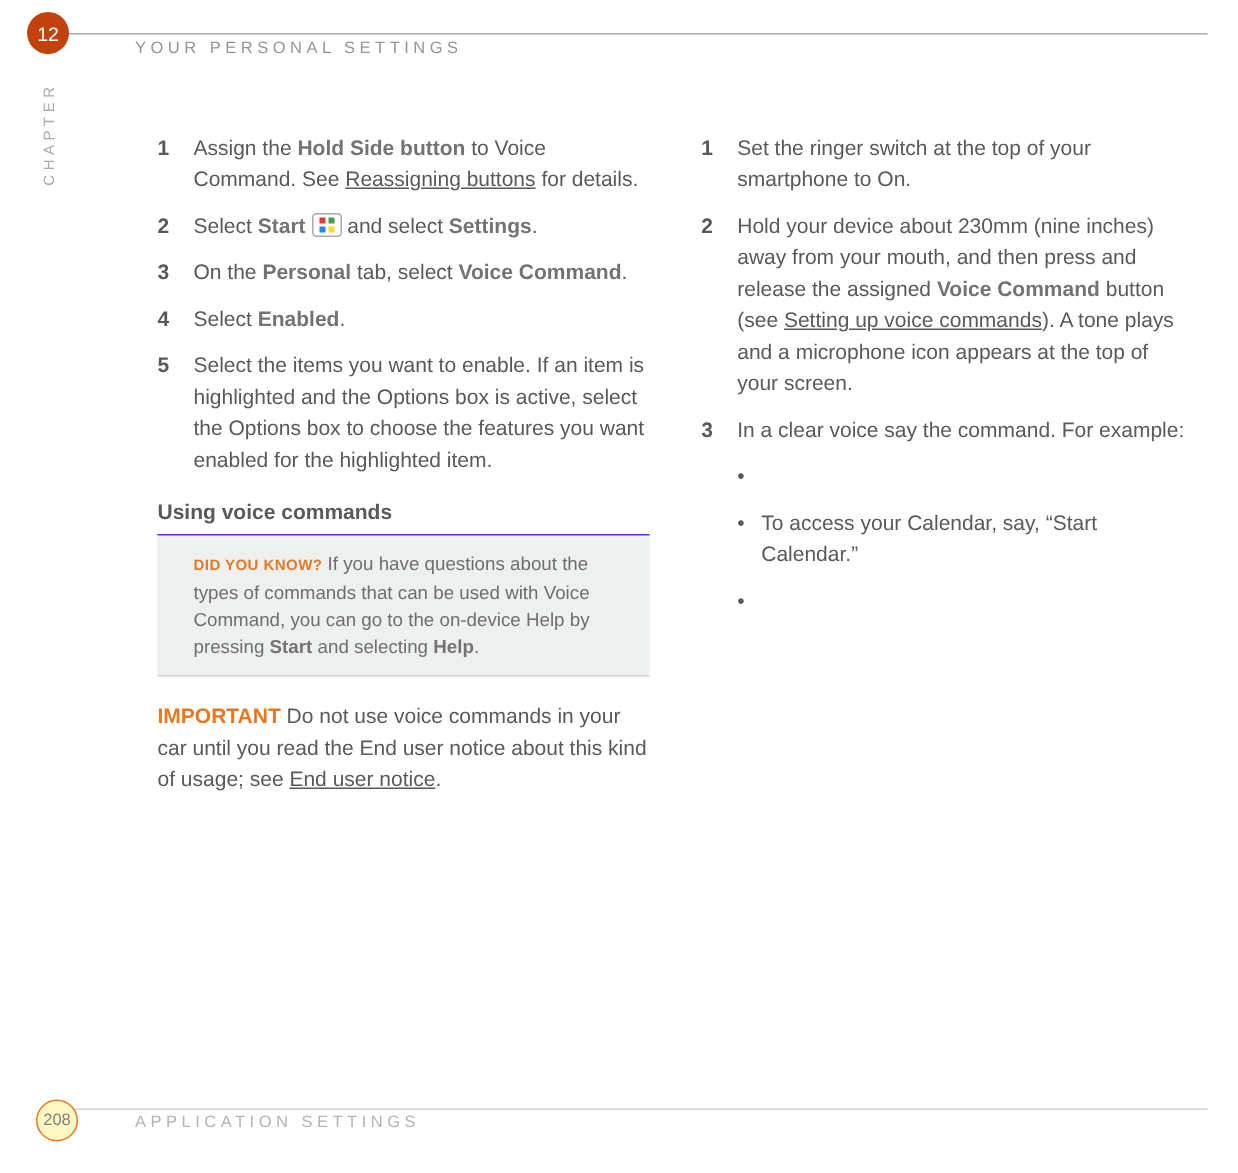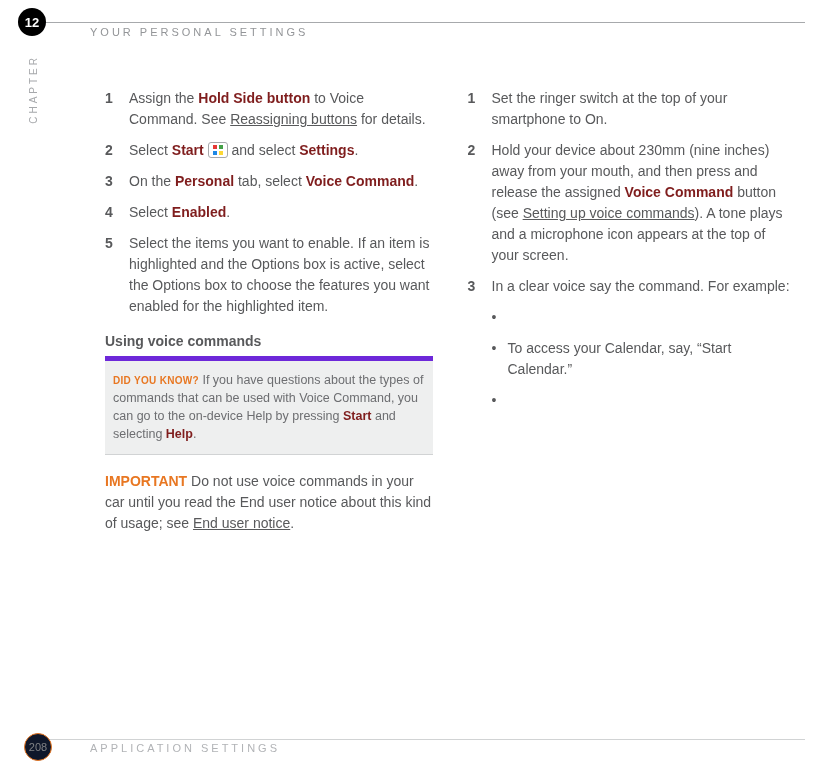--- a/index.html
+++ b/index.html
@@ -15,28 +15,28 @@
       color: #58595b;
       position: relative;
       overflow: hidden;
     }
     .chapter-badge {
       position: absolute;
       top: 8px;
       left: 18px;
       width: 28px;
       height: 28px;
-      background: #000000;
+      background: #c2410c;
       border-radius: 50%;
       display: flex;
       align-items: center;
       justify-content: center;
       color: #fff;
       font-size: 13px;
-      font-weight: bold;
+      font-weight: normal;
       z-index: 2;
     }
     .header-line {
       position: absolute;
       top: 22px;
       left: 32px;
       right: 20px;
       border-bottom: 1px solid #a7a9ac;
       z-index: 1;
     }
@@ -77,36 +77,36 @@
       margin-bottom: 10px;
     }
     .num {
       font-weight: bold;
       width: 24px;
       flex-shrink: 0;
     }
     .num-body {
       flex: 1;
     }
-    .b { font-weight: bold; color: #7f1d1d; }
+    .b { font-weight: bold; color: #737373; }
     .u { text-decoration: underline; }
     .subhead {
       font-weight: bold;
       margin-top: 14px;
       margin-bottom: 4px;
       color: #58595b;
     }
     .tip-box {
       background: #eeefef;
-      padding: 10px 8px;
+      padding: 10px 24px;
       font-size: 12.5px;
       line-height: 1.45;
       margin-bottom: 16px;
       color: #6d6e71;
-      border-top: 5px solid #6d28d9;
+      border-top: 1px solid #6d28d9;
       border-bottom: 1px solid #d1d3d4;
     }
     .tip-lead {
       color: #e87722;
       font-weight: bold;
       font-size: 10px;
       letter-spacing: 0.3px;
     }
     .para { margin-bottom: 12px; }
     .important-lead {
@@ -144,21 +144,21 @@
       border-top: 1px solid #d1d3d4;
     }
     .page-badge {
       position: absolute;
       bottom: 21px;
       left: 24px;
       width: 28px;
       height: 28px;
       border: 1.5px solid #e87722;
       border-radius: 50%;
-      background: #0f172a;
+      background: #fef9c3;
       display: flex;
       align-items: center;
       justify-content: center;
       font-size: 11px;
       color: #808285;
       text-align: center;
     }
     .footer-title {
       position: absolute;
       bottom: 28px;

